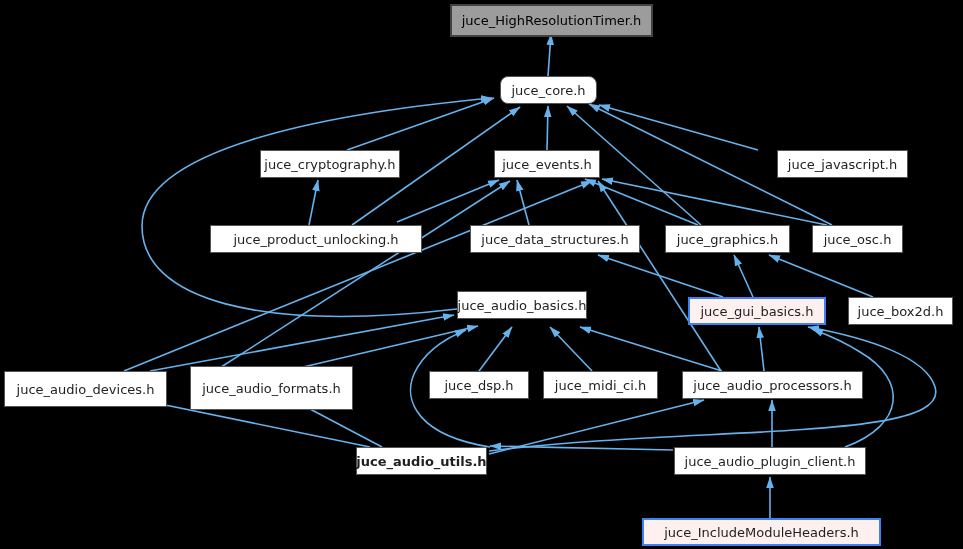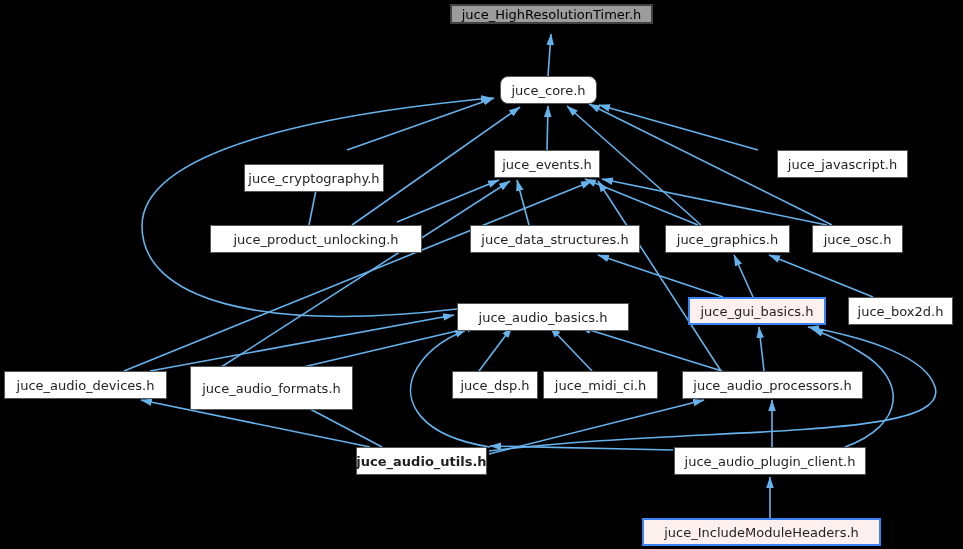--- a/index.html
+++ b/index.html
@@ -81,63 +81,63 @@
       <path d="M489,451 C700,425 952,442 935,387 C926,357 868,338 808,327" fill="none" stroke="#66b2ec" stroke-width="1.6" marker-end="url(#arrow)"></path>
       <path d="M490,447 C420,436 402,402 414,374 C424,352 446,338 466,330" fill="none" stroke="#66b2ec" stroke-width="1.6" marker-end="url(#arrow)"></path>
       <path d="M370,447 L141,400" fill="none" stroke="#66b2ec" stroke-width="1.6" marker-end="url(#arrow)"></path>
       <path d="M382,447 L293,400" fill="none" stroke="#66b2ec" stroke-width="1.6" marker-end="url(#arrow)"></path>
       <path d="M489,454 L704,400" fill="none" stroke="#66b2ec" stroke-width="1.6" marker-end="url(#arrow)"></path>
       <path d="M772,447 L772,400" fill="none" stroke="#66b2ec" stroke-width="1.6" marker-end="url(#arrow)"></path>
       <path d="M673,450 L490,446" fill="none" stroke="#66b2ec" stroke-width="1.6" marker-end="url(#arrow)"></path>
       <path d="M770,518 L770,477" fill="none" stroke="#66b2ec" stroke-width="1.6" marker-end="url(#arrow)"></path>
     </svg>
 
-<div class="node root" style="left: 450px; top: 4px; width: 203px; height: 20px; text-align: right;">
+<div class="node root" style="left: 450px; top: 4px; width: 203px; height: 33px; text-align: right;">
       <span>juce_HighResolutionTimer.h</span>
     </div>
     <div class="node" style="left: 500px; top: 76px; width: 97px; height: 28px; border-radius: 8px;">
       <span>juce_core.h</span>
     </div>
-    <div class="node" style="left: 244px; top: 150px; width: 140px; height: 28px; margin-top: 14px;">
+    <div class="node" style="left: 260px; top: 150px; width: 140px; height: 28px;">
       <span>juce_cryptography.h</span>
     </div>
     <div class="node" style="left: 494px; top: 150px; width: 106px; height: 28px;">
       <span>juce_events.h</span>
     </div>
     <div class="node" style="left: 732px; top: 150px; width: 131px; height: 28px; margin-left: 45px;">
       <span>juce_javascript.h</span>
     </div>
     <div class="node" style="left: 210px; top: 225px; width: 212px; height: 28px;">
       <span>juce_product_unlocking.h</span>
     </div>
     <div class="node" style="left: 470px; top: 225px; width: 170px; height: 28px;">
       <span>juce_data_structures.h</span>
     </div>
     <div class="node" style="left: 665px; top: 225px; width: 125px; height: 28px;">
       <span>juce_graphics.h</span>
     </div>
     <div class="node" style="left: 812px; top: 225px; width: 91px; height: 28px;">
       <span>juce_osc.h</span>
     </div>
-    <div class="node" style="left: 457px; top: 303px; width: 172px; height: 28px;">
+    <div class="node" style="left: 457px; top: 291px; width: 130px; height: 28px;">
       <span>juce_audio_basics.h</span>
     </div>
     <div class="node highlight" style="left: 688px; top: 297px; width: 138px; height: 28px;">
       <span>juce_gui_basics.h</span>
     </div>
     <div class="node" style="left: 848px; top: 297px; width: 105px; height: 28px;">
       <span>juce_box2d.h</span>
     </div>
-    <div class="node" style="left: 4px; top: 371px; width: 163px; height: 28px;">
+    <div class="node" style="left: 4px; top: 371px; width: 163px; height: 36px;">
       <span>juce_audio_devices.h</span>
     </div>
     <div class="node" style="left: 190px; top: 366px; width: 163px; height: 44px;">
       <span>juce_audio_formats.h</span>
     </div>
-    <div class="node" style="left: 452px; top: 371px; width: 86px; height: 28px;">
+    <div class="node" style="left: 429px; top: 371px; width: 100px; height: 28px;">
       <span>juce_dsp.h</span>
     </div>
     <div class="node" style="left: 543px; top: 371px; width: 115px; height: 28px;">
       <span>juce_midi_ci.h</span>
     </div>
     <div class="node" style="left: 682px; top: 371px; width: 181px; height: 28px;">
       <span>juce_audio_processors.h</span>
     </div>
     <div class="node" style="left: 356px; top: 447px; width: 131px; height: 28px; font-weight: bold;">
       <span>juce_audio_utils.h</span>

